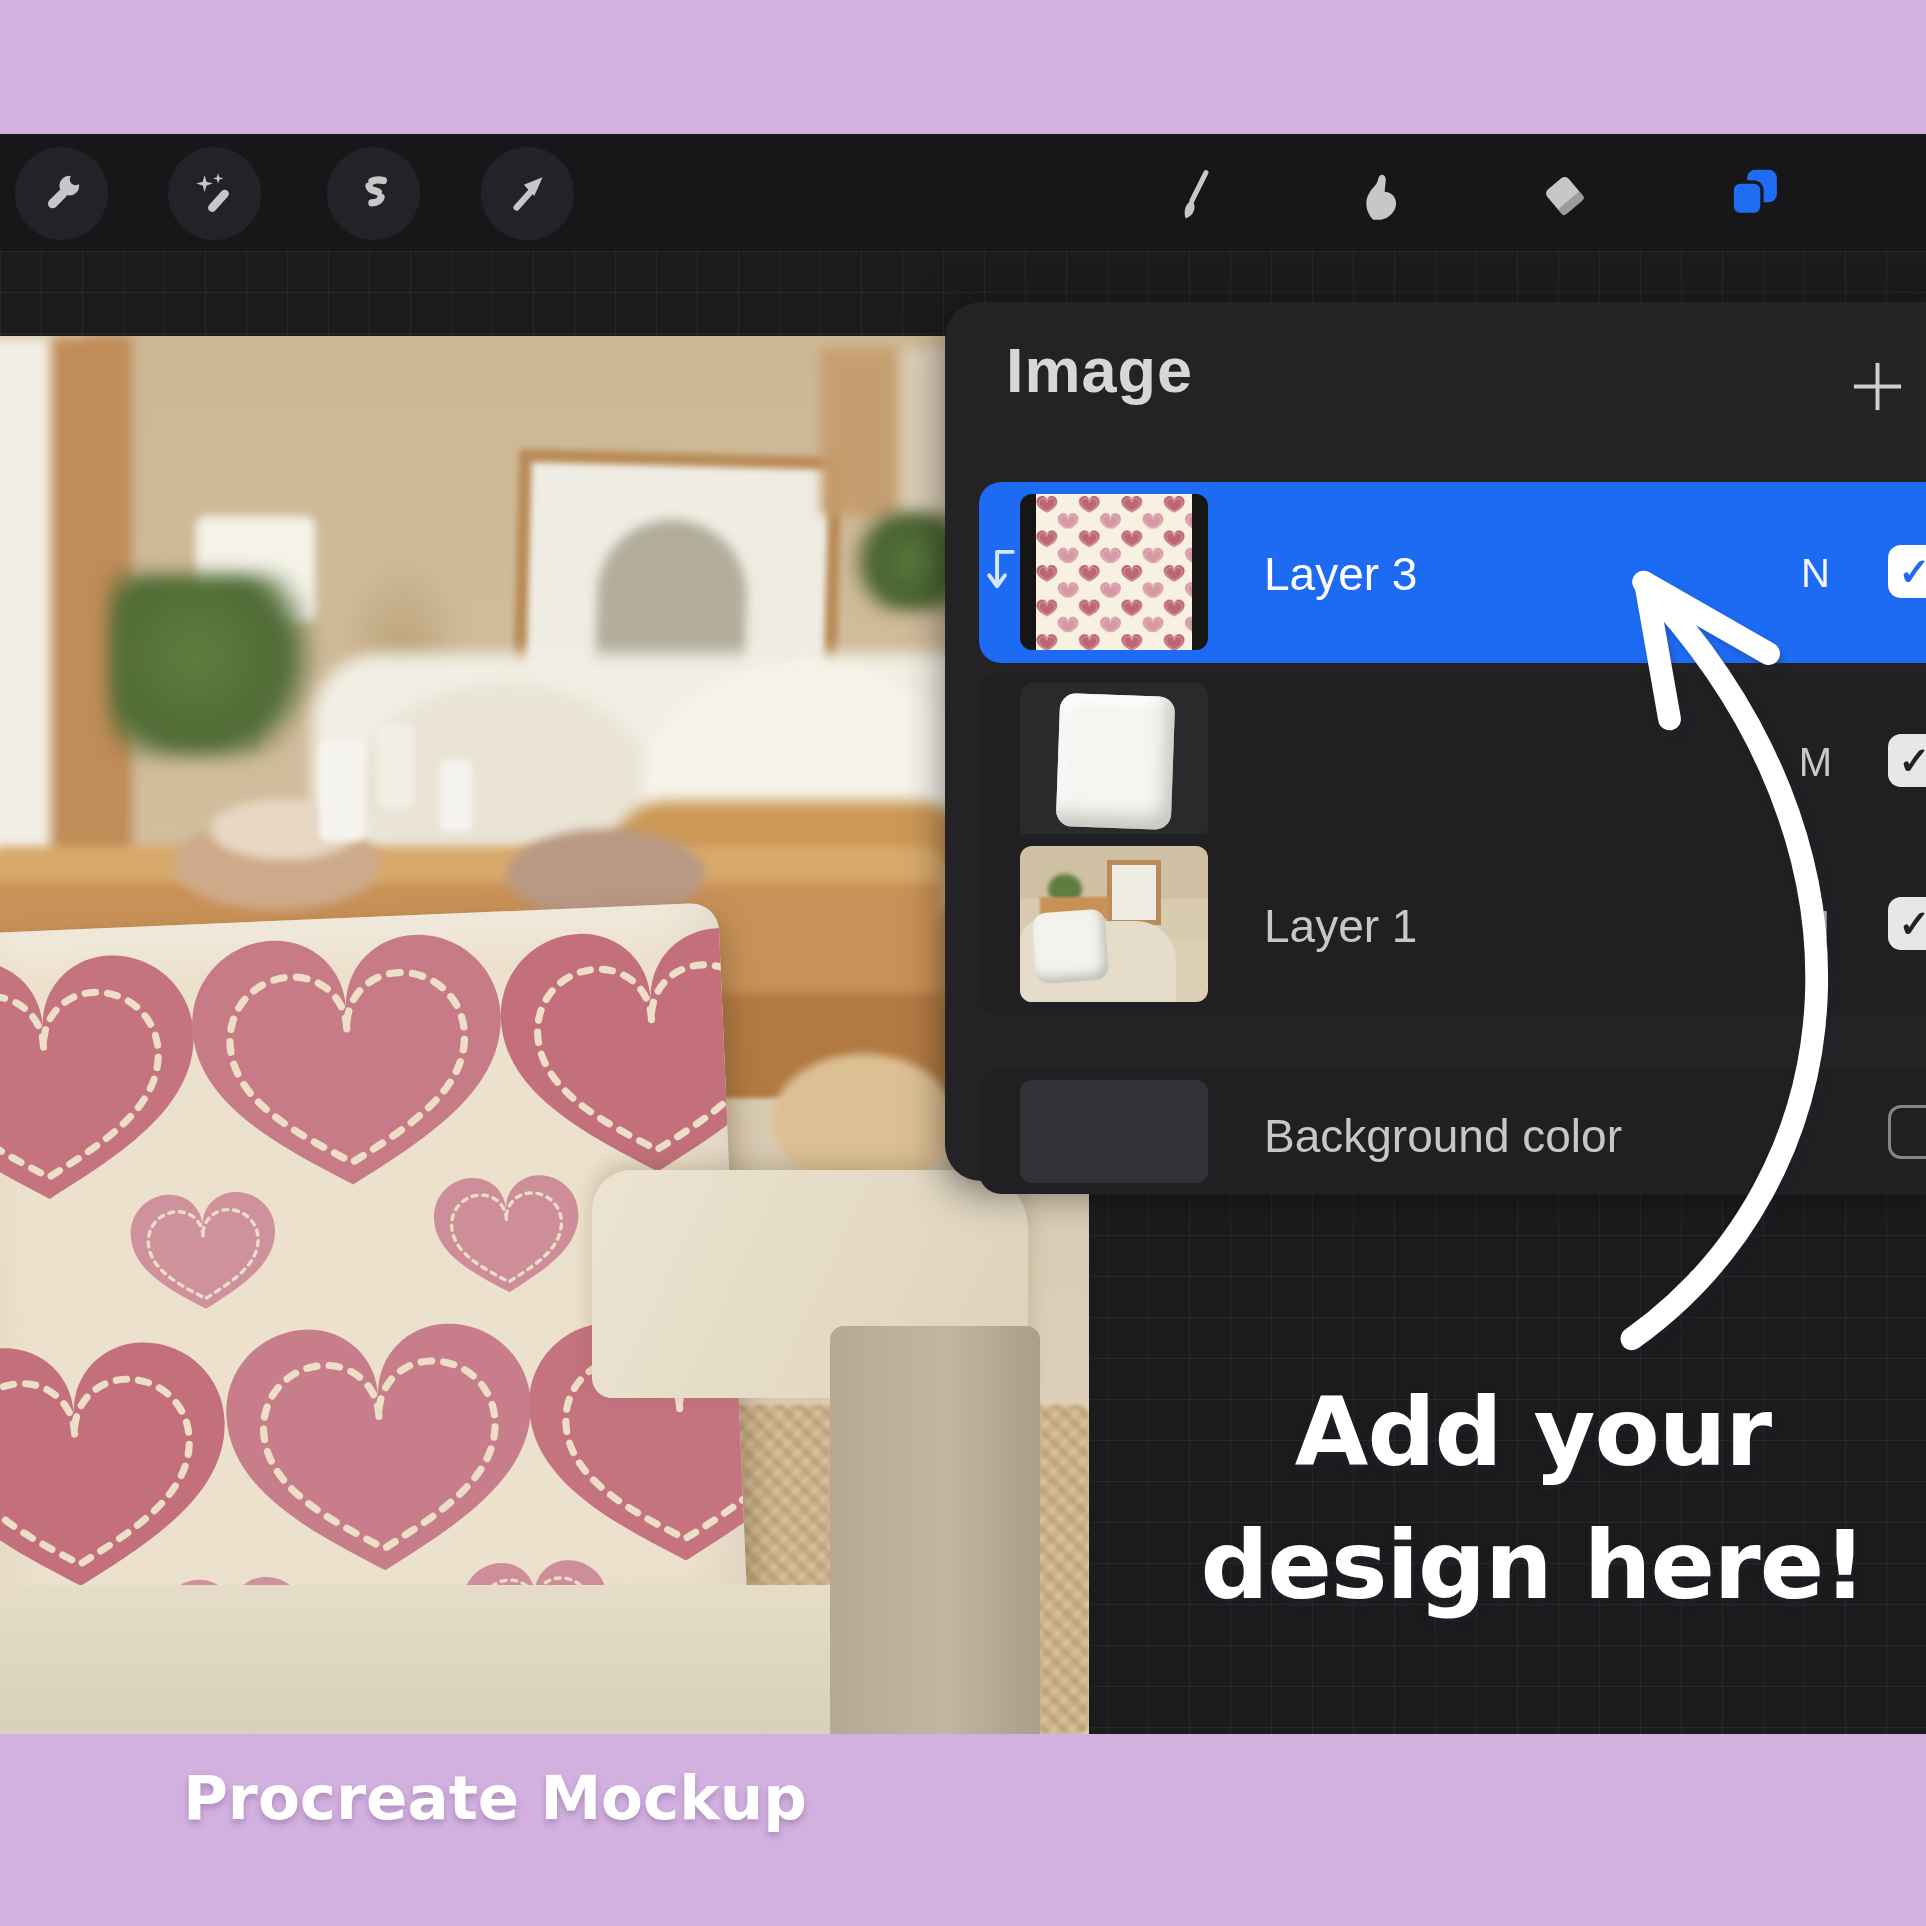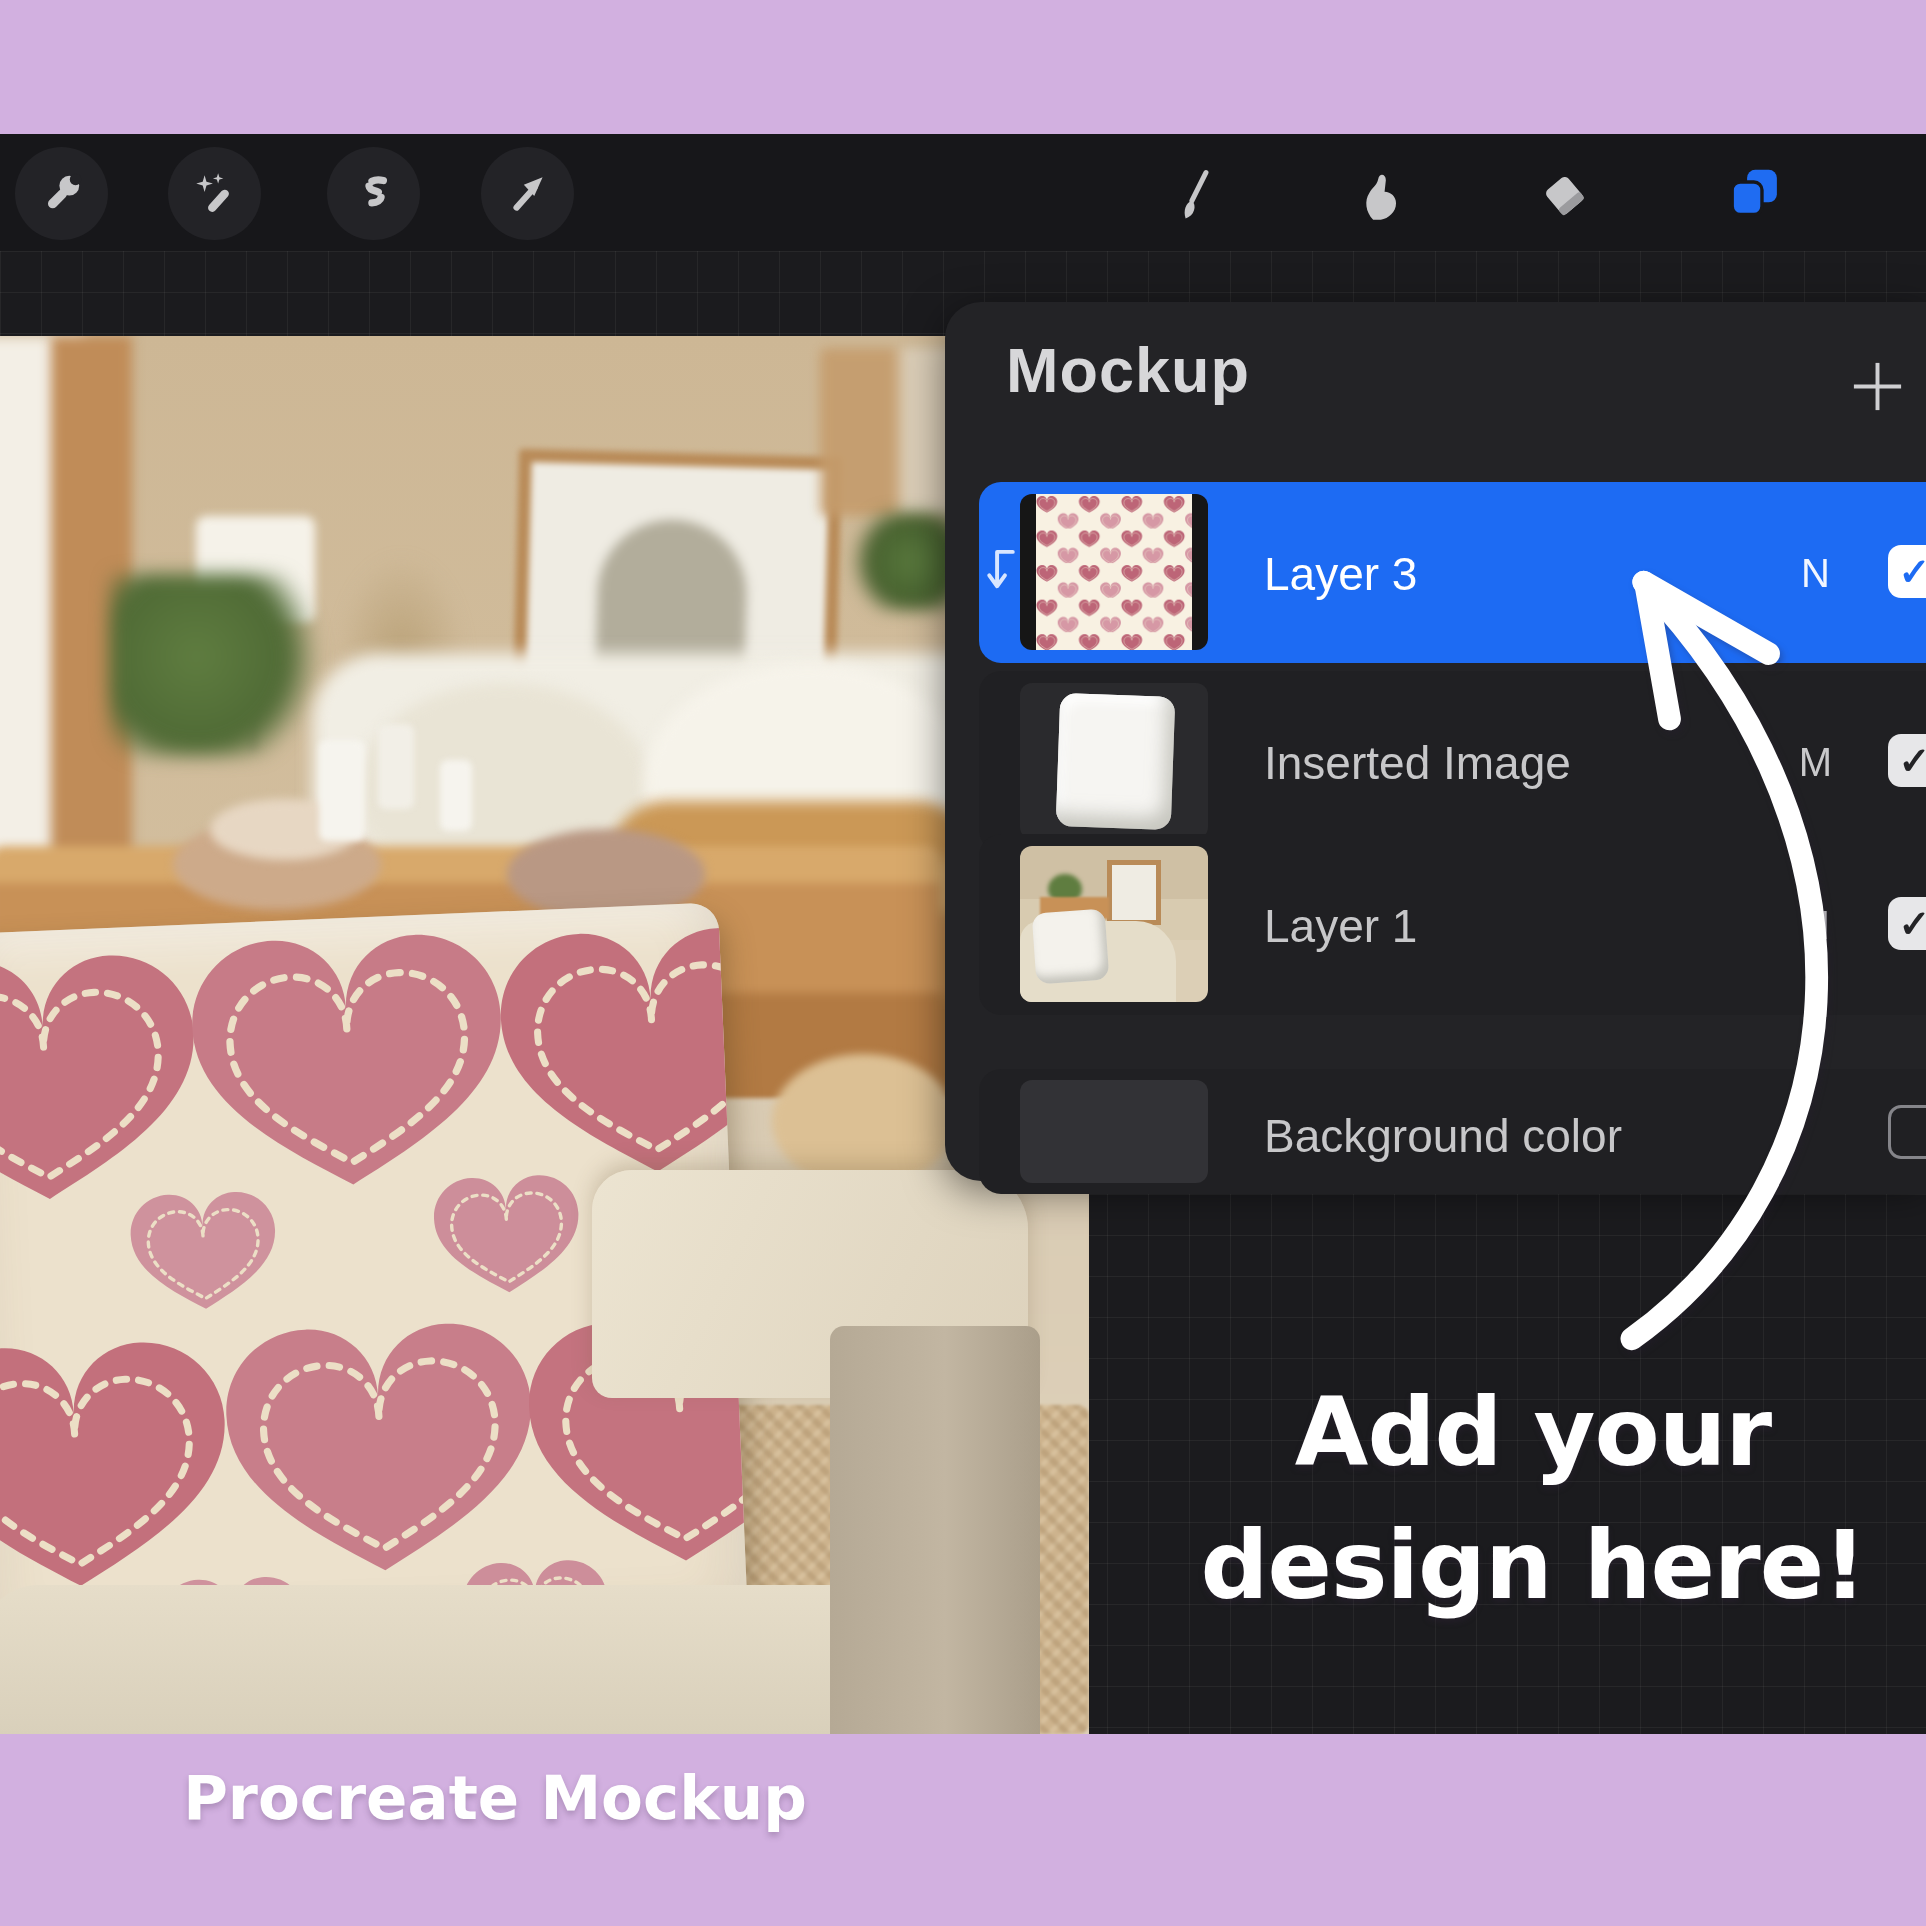--- a/index.html
+++ b/index.html
@@ -276,21 +276,21 @@
       </svg>
     </div>
 
     <div id="sofa-arm-top" class="blob"></div>
     <div id="sofa-seat" class="blob"></div>
     <div id="sofa-arm-front" class="blob"></div>
   </div>
 </div>
 
 <div id="panel" class="abs">
-  <div id="panel-title">Mockup</div>
+  <div id="panel-title">Image</div>
   <div id="add-layer">
     <svg width="59" height="59" viewBox="0 0 60 60">
       <line x1="30" y1="6" x2="30" y2="54" stroke="#cfcfd2" stroke-width="4"></line>
       <line x1="6" y1="30" x2="54" y2="30" stroke="#cfcfd2" stroke-width="4"></line>
     </svg>
   </div>
 
   <div class="row" id="row0">
     <span id="corner-arrow">
       <svg width="34" height="51" viewBox="0 0 34 52">
@@ -325,21 +325,20 @@
     </div>
     <span class="row-name v-tall">Layer 3</span>
     <span class="blend">N</span>
     <span class="cb">✓</span>
   </div>
 
   <div class="row" id="row1">
     <div class="thumb" id="thumb-pillow">
       <div id="pillow-mini"></div>
     </div>
-    <span class="row-name v-tall">Inserted Image</span>
     <span class="blend">M</span>
     <span class="cb">✓</span>
   </div>
 
   <div class="row" id="row2">
     <div class="thumb" id="thumb-room">
       <div class="mini-plant"></div>
       <div class="mini-frame"></div>
       <div class="mini-wood"></div>
       <div class="mini-sofa"></div>

